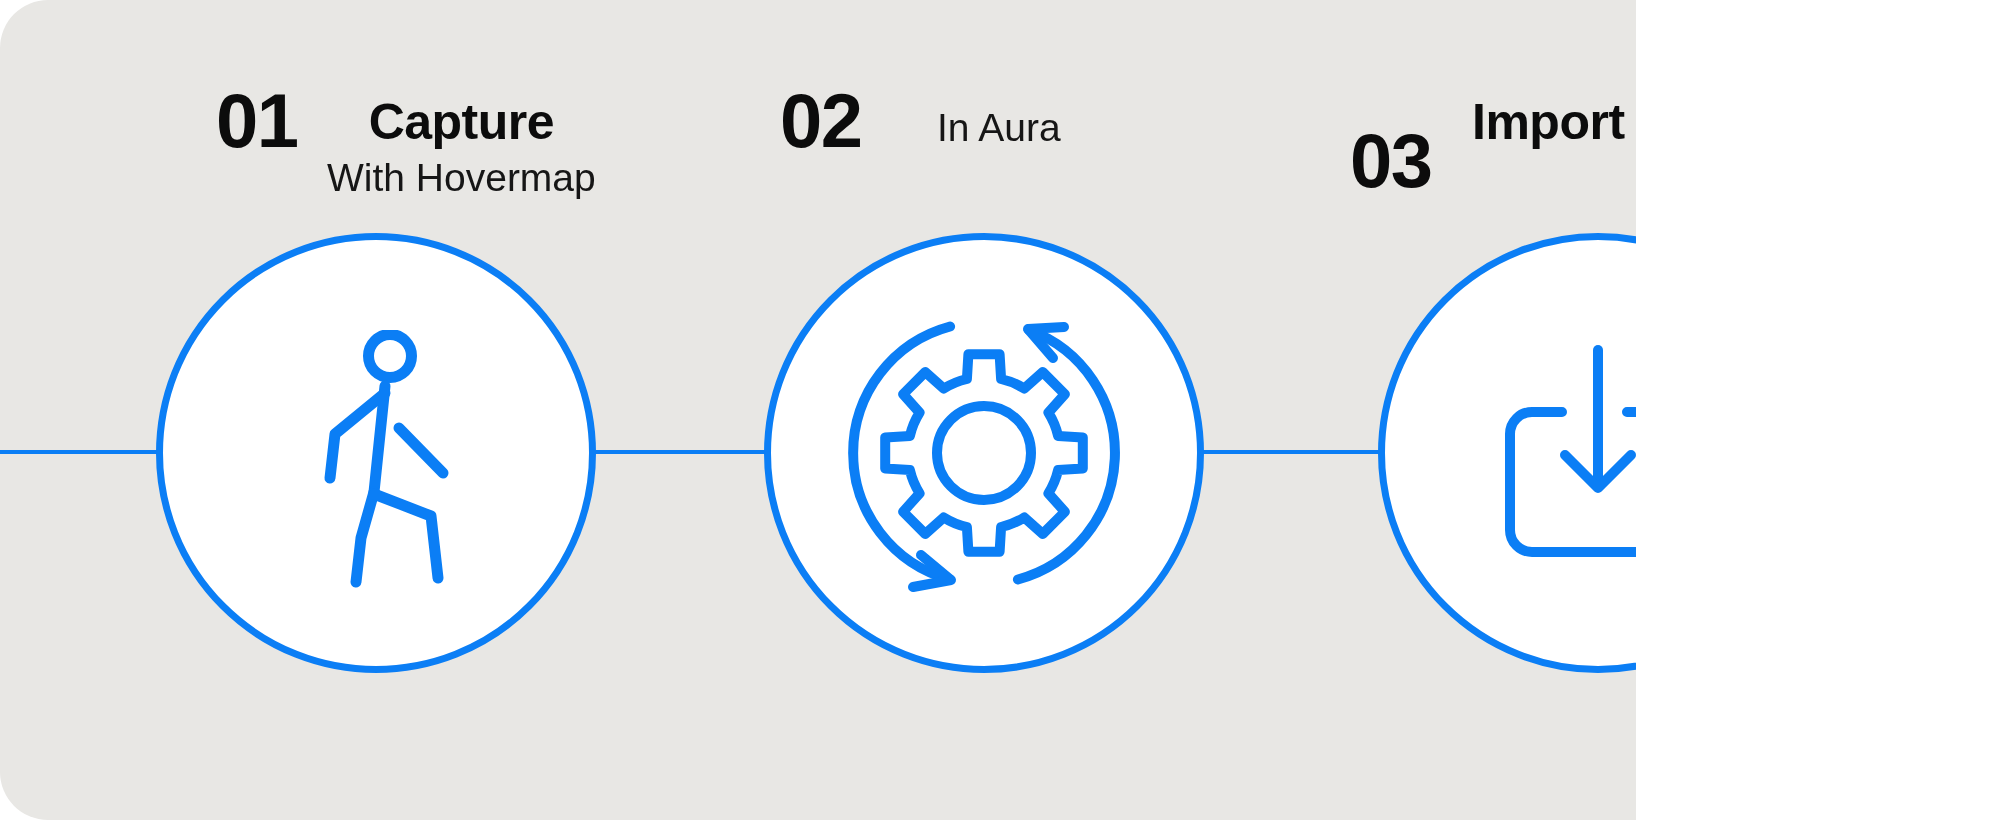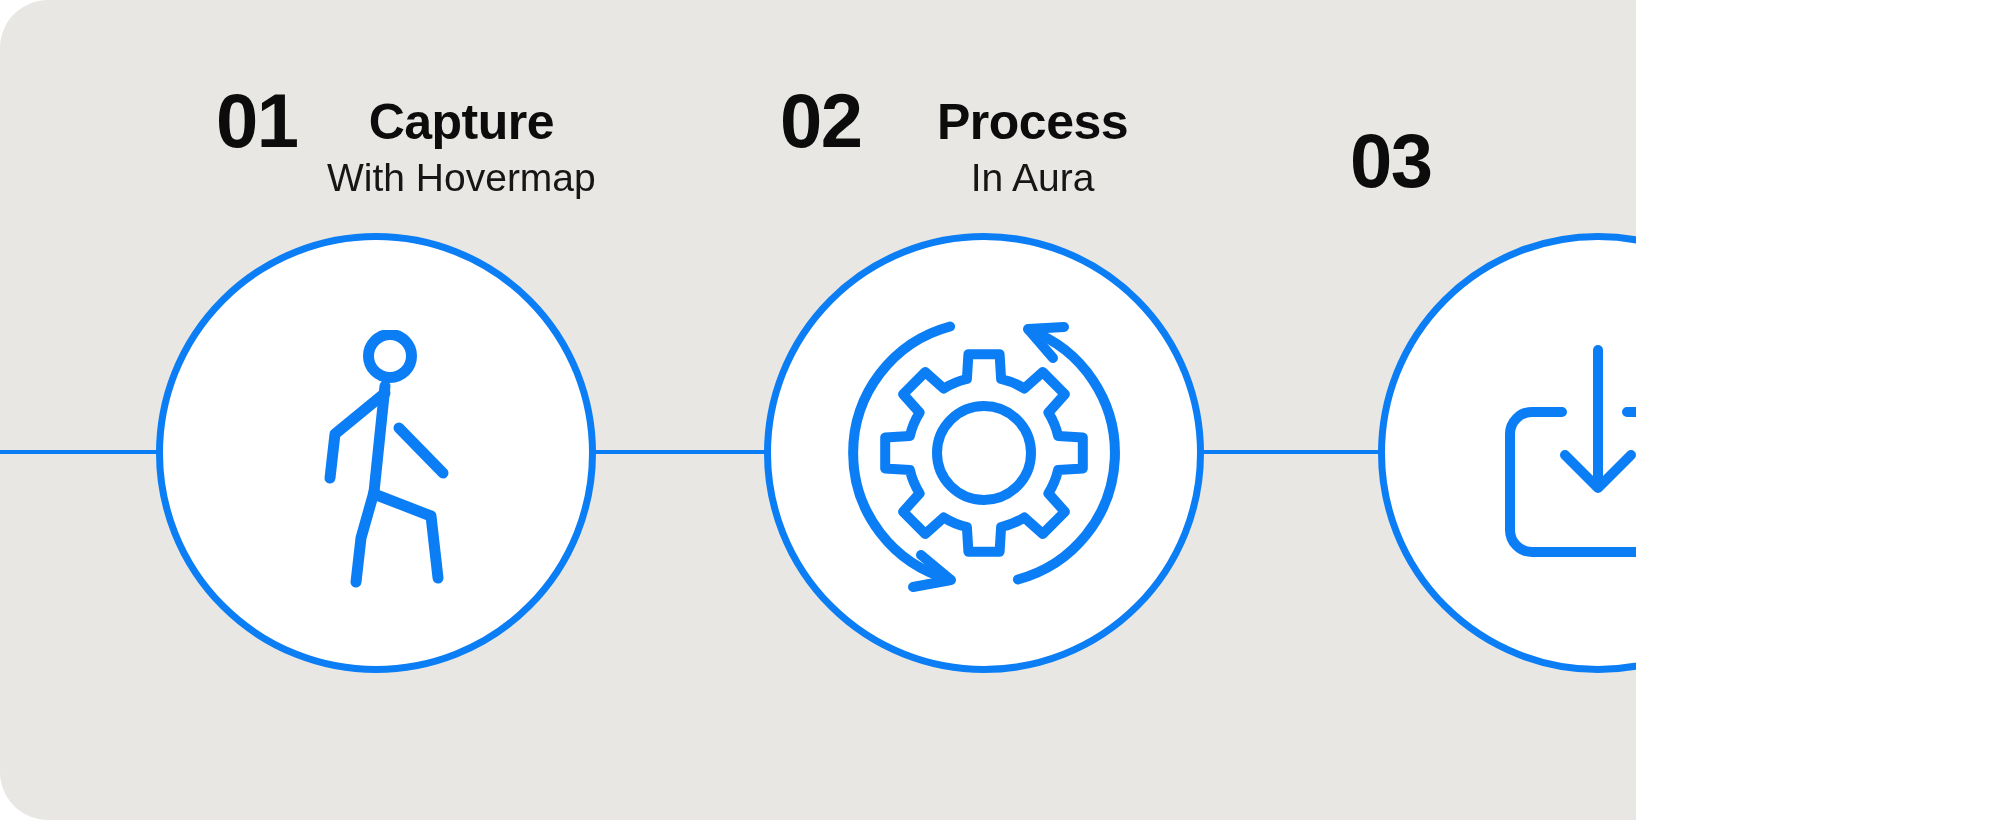--- a/index.html
+++ b/index.html
@@ -96,26 +96,26 @@
     <div class="connector"></div>
 
     <div class="step-number num-1">01</div>
     <div class="step-texts texts-1">
       <div class="step-title">Capture</div>
       <div class="step-subtitle">With Hovermap</div>
     </div>
 
     <div class="step-number num-2">02</div>
     <div class="step-texts texts-2">
-      <div class="step-title">Process</div>
       <div class="step-subtitle">In Aura</div>
     </div>
 
     <div class="step-number num-3">03</div>
     <div class="step-texts texts-3">
+      <div class="step-title">Import</div>
     </div>
 
     <div class="circle circle-1">
       <svg class="icon-svg icon-person" width="140" height="260" viewBox="0 0 140 260">
         <circle class="stroke" cx="77" cy="26" r="21.5" stroke-width="11"></circle>
         <path class="stroke" stroke-width="11" d="M 72 56 L 61 162"></path>
         <path class="stroke" stroke-width="11" d="M 72 63 L 22 104 L 17 148"></path>
         <path class="stroke" stroke-width="11" d="M 86 98 L 130 143"></path>
         <path class="stroke" stroke-width="11" d="M 61 162 L 48 208 L 43 252"></path>
         <path class="stroke" stroke-width="11" d="M 61 164 L 118 186 L 125 248"></path>

